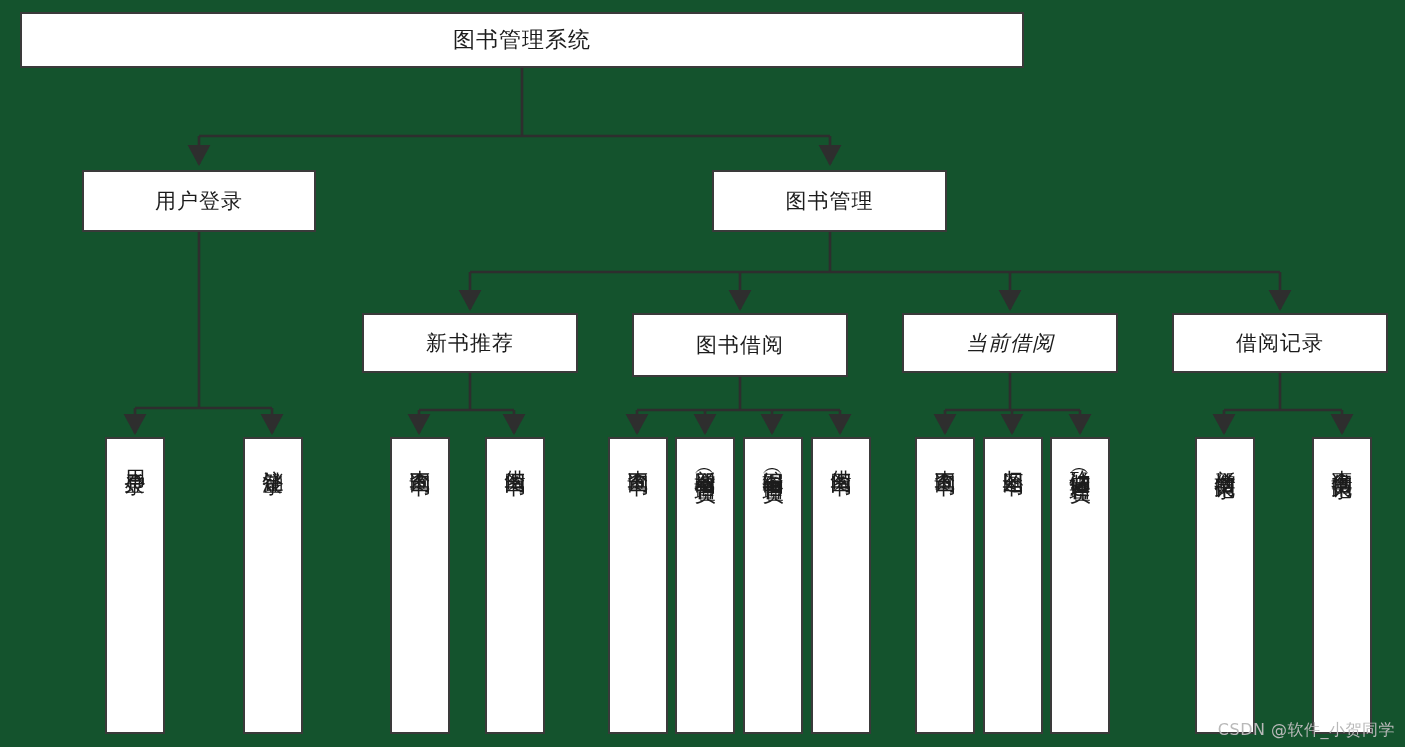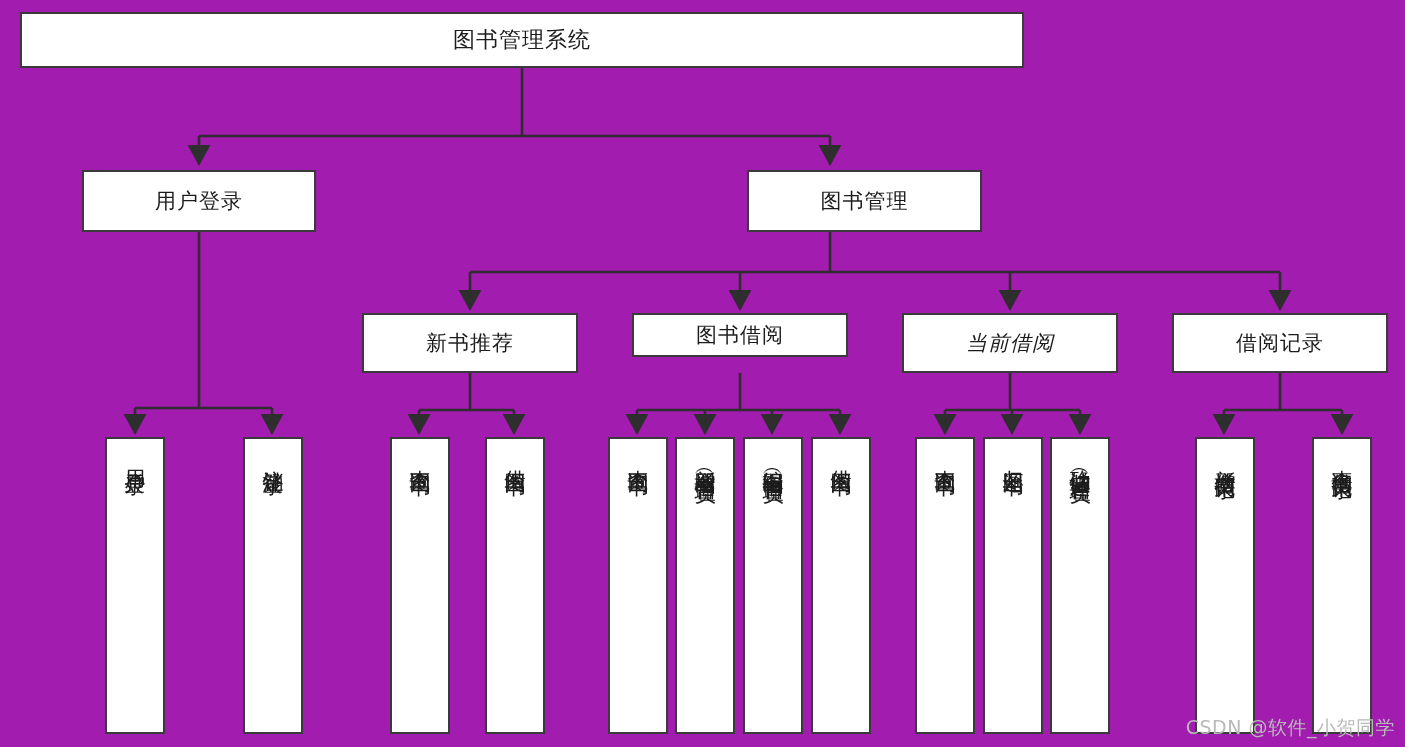--- a/index.html
+++ b/index.html
@@ -7,21 +7,21 @@
     padding: 0;
     background: #ffffff;
   }
   body {
     font-family: "DejaVu Sans", "Liberation Sans", sans-serif;
   }
   #canvas {
     position: relative;
     width: 1405px;
     height: 747px;
-    background: #a21caf;
+    background: #14532d;
     overflow: hidden;
   }
   svg.edges {
     position: absolute;
     left: 0;
     top: 0;
     width: 1405px;
     height: 747px;
     pointer-events: none;
   }
@@ -60,21 +60,21 @@
     text-orientation: upright;
     font-size: 21px;
     line-height: 1.05;
     letter-spacing: 2px;
     white-space: nowrap;
   }
   .watermark {
     position: absolute;
     right: 10px;
     bottom: 6px;
-    font-size: 19px;
+    font-size: 16px;
     color: #b9b9b9;
     white-space: nowrap;
     letter-spacing: 0.5px;
   }
 </style>
 </head>
 <body>
 
 <div id="canvas">
 
@@ -128,28 +128,28 @@
     </g>
   </svg>
 
   <div class="node horiz root" style="left:20px; top:12px; width:1004px; height:56px;">
     <span class="lbl">图书管理系统</span>
   </div>
 
   <div class="node horiz" style="left:82px; top:170px; width:234px; height:62px;">
     <span class="lbl">用户登录</span>
   </div>
-  <div class="node horiz" style="left:712px; top:170px; width:235px; height:62px;margin-left:35px;">
+  <div class="node horiz" style="left:712px; top:170px; width:235px; height:62px;">
     <span class="lbl">图书管理</span>
   </div>
 
   <div class="node horiz" style="left:362px; top:313px; width:216px; height:60px;justify-content:center;">
     <span class="lbl">新书推荐</span>
   </div>
-  <div class="node horiz" style="left:632px; top:313px; width:216px; height:44px;">
+  <div class="node horiz" style="left:632px; top:313px; width:216px; height:64px;">
     <span class="lbl">图书借阅</span>
   </div>
   <div class="node horiz" style="left:902px; top:313px; width:216px; height:60px;font-style:italic;">
     <span class="lbl">当前借阅</span>
   </div>
   <div class="node horiz" style="left:1172px; top:313px; width:216px; height:60px;">
     <span class="lbl">借阅记录</span>
   </div>
 
   <div class="node vert" style="left:105px; top:437px; width:60px; height:297px;">

